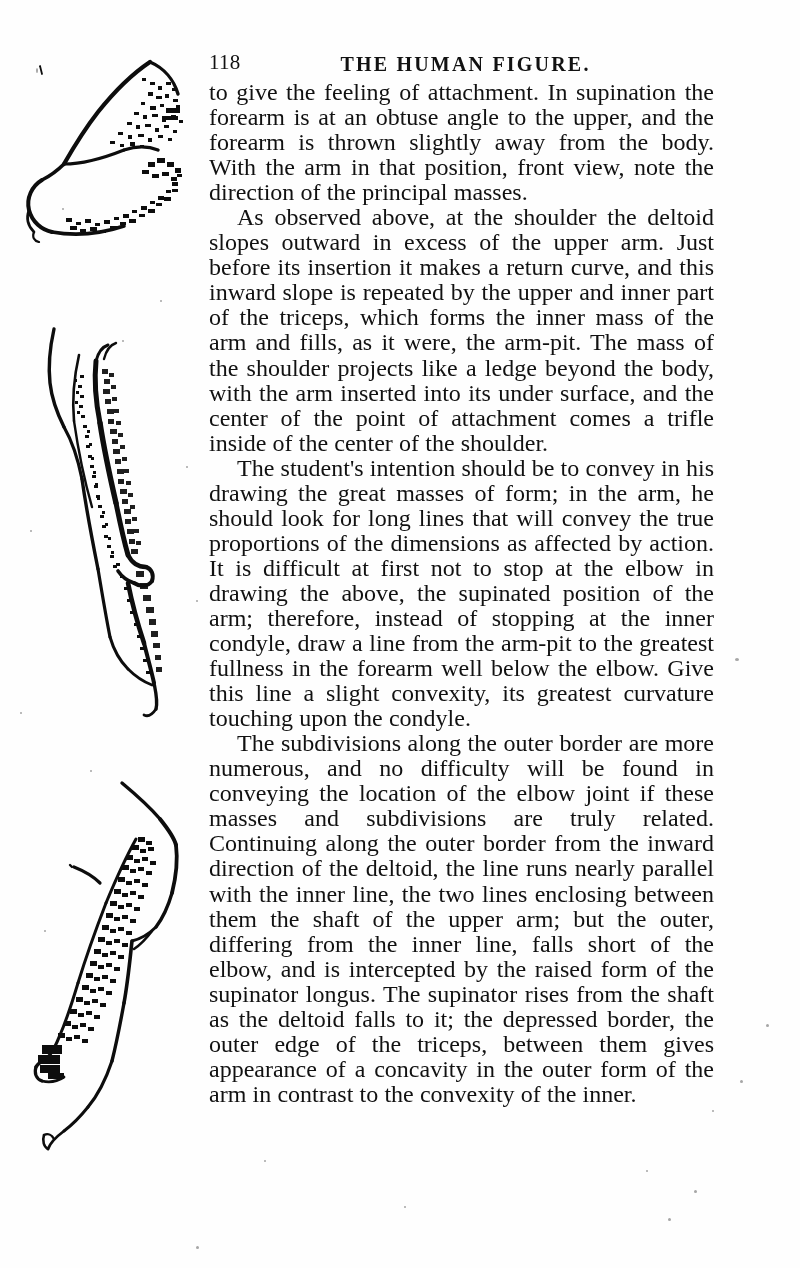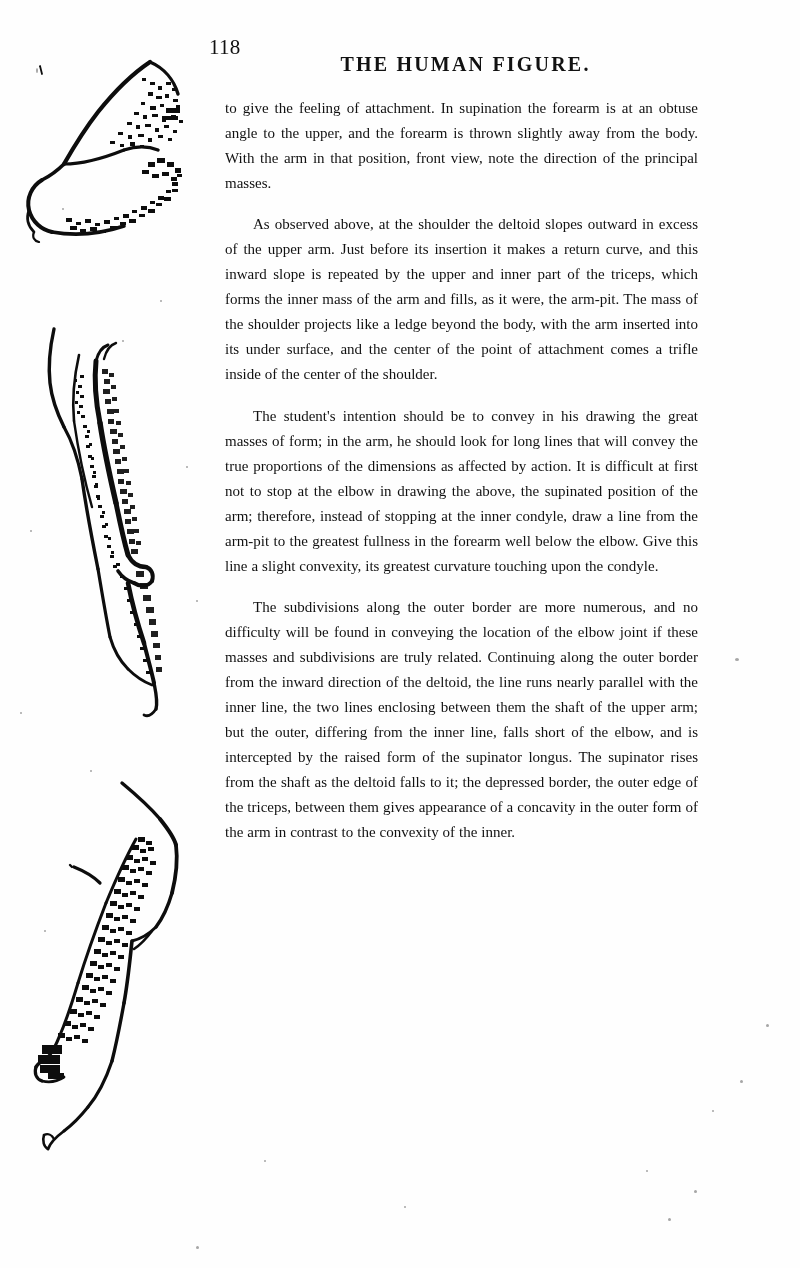--- a/index.html
+++ b/index.html
@@ -21,21 +21,21 @@
   .running-head {
     position: absolute;
     left: 209px;
     top: 34px;
     width: 503px;
     height: 26px;
   }
   .folio {
     position: absolute;
     left: 0;
-    top: 0;
+    top: 15px;
     font-size: 21px;
     letter-spacing: 0.3px;
     line-height: 26px;
   }
   .head-title {
     position: absolute;
     left: 0;
     top: 17px;
     width: 503px;
     text-align: center;
@@ -47,22 +47,22 @@
   }
 
   
   .textblock {
     position: absolute;
     left: 209px;
     top: 80px;
     width: 505px;
   }
   .para {
-    margin: 16px;
-    font-size: 15px;
+    margin: 0;
+    font-size: 24px;
     line-height: 25.05px;
     text-align: justify;
     text-indent: 28px;
     word-spacing: 0.2px;
     -webkit-hyphens: none;
     hyphens: none;
   }
   .para.first { text-indent: 0; }
 
   

